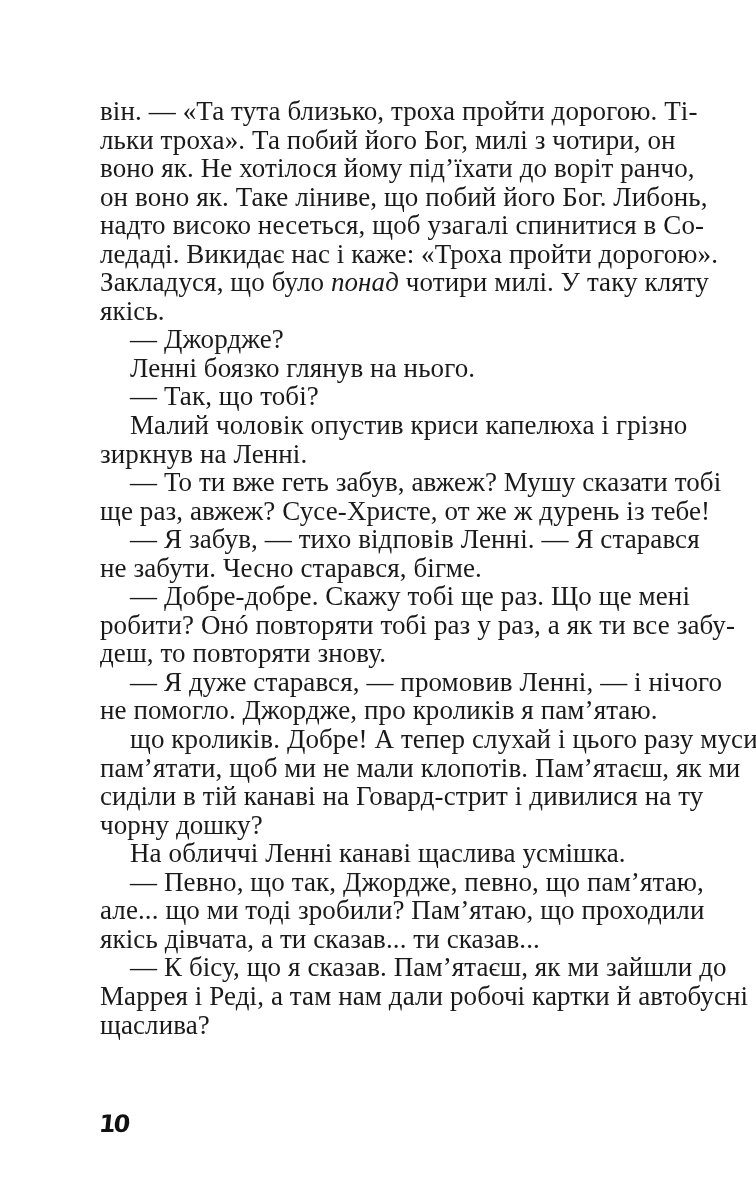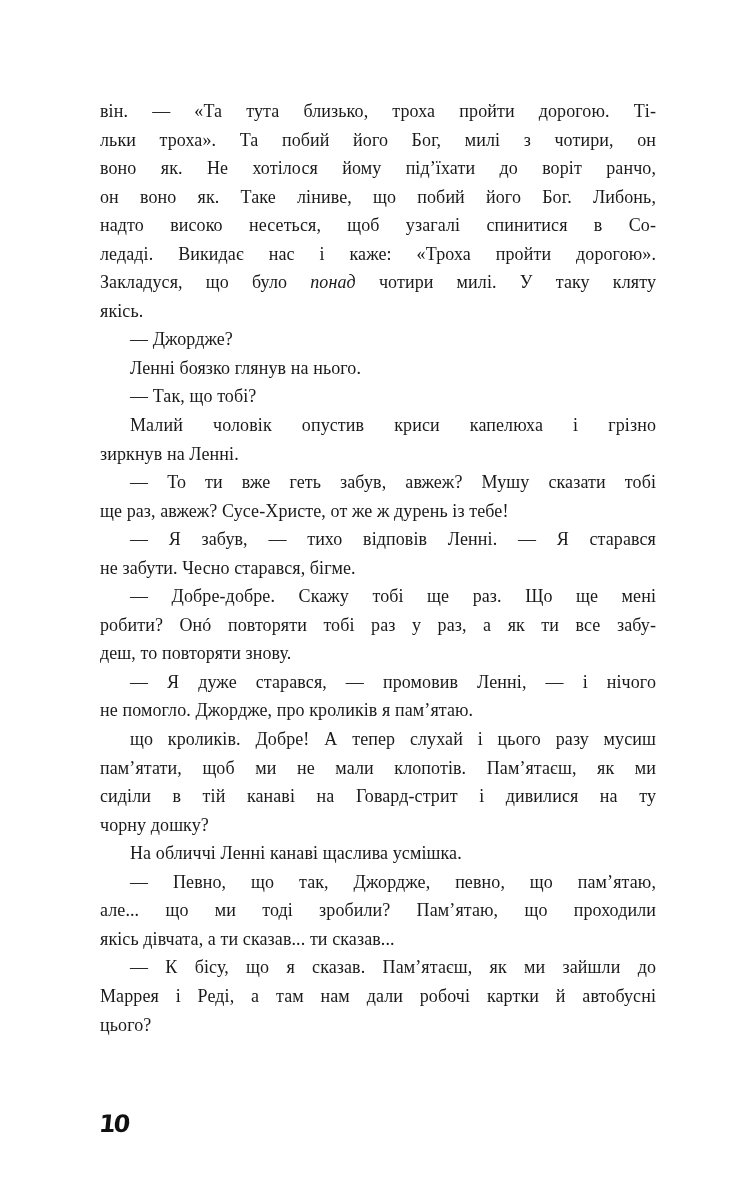--- a/index.html
+++ b/index.html
@@ -13,21 +13,21 @@
     font-size: 19.6px;
     line-height: 28.55px;
     color: #1a1a1a;
     text-align: justify;
     hyphens: manual;
   }
   .line { display: block; text-align: justify; text-align-last: justify; white-space: nowrap; }
   .line.last { text-align-last: left; }
   .para .line:first-child { padding-left: 30px; }
   .para.cont .line:first-child { padding-left: 0; }
-  .para { font-family: "Liberation Serif", serif; font-size: 18px; letter-spacing: 0.1px; }
+  .para { font-family: "Liberation Serif", serif; font-size: 27px; letter-spacing: 0.1px; }
   em { font-style: italic; }
   .folio {
     position: absolute;
     left: 99px;
     top: 1110px;
     font-family: "DejaVu Sans", sans-serif;
     font-weight: bold;
     font-size: 24px;
     transform: skewX(-6deg);
     color: #111;
@@ -88,16 +88,16 @@
       <span class="line last">На обличчі Ленні канаві щаслива усмішка.</span>
     </div>
     <div class="para">
       <span class="line">— Певно, що так, Джордже, певно, що пам’ятаю,</span>
       <span class="line">але... що ми тоді зробили? Пам’ятаю, що проходили</span>
       <span class="line last">якісь дівчата, а ти сказав... ти сказав...</span>
     </div>
     <div class="para">
       <span class="line">— К бісу, що я сказав. Пам’ятаєш, як ми зайшли до</span>
       <span class="line">Маррея і Реді, а там нам дали робочі картки й автобусні</span>
-      <span class="line last">цього?</span>
+      <span class="line last">щаслива?</span>
     </div>
   </div>
 <div class="folio">10</div>
 
 </body></html>

